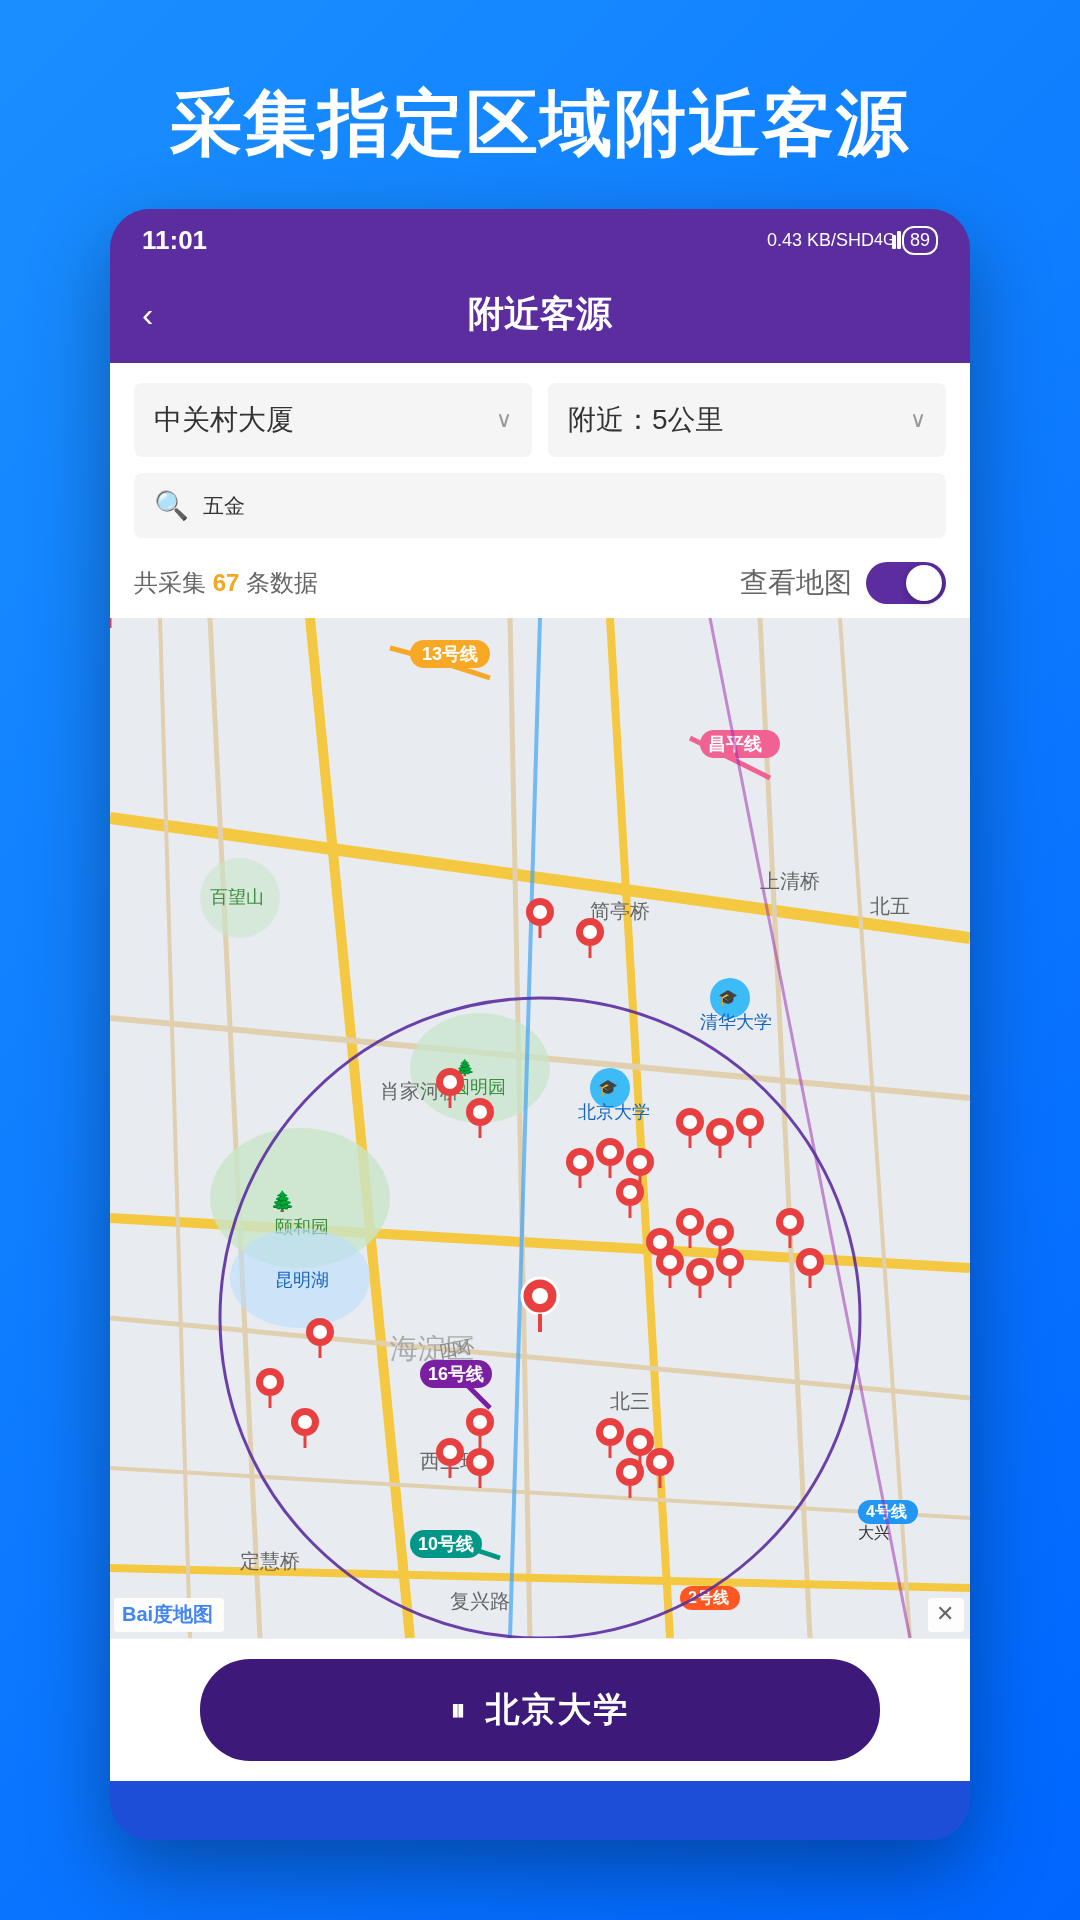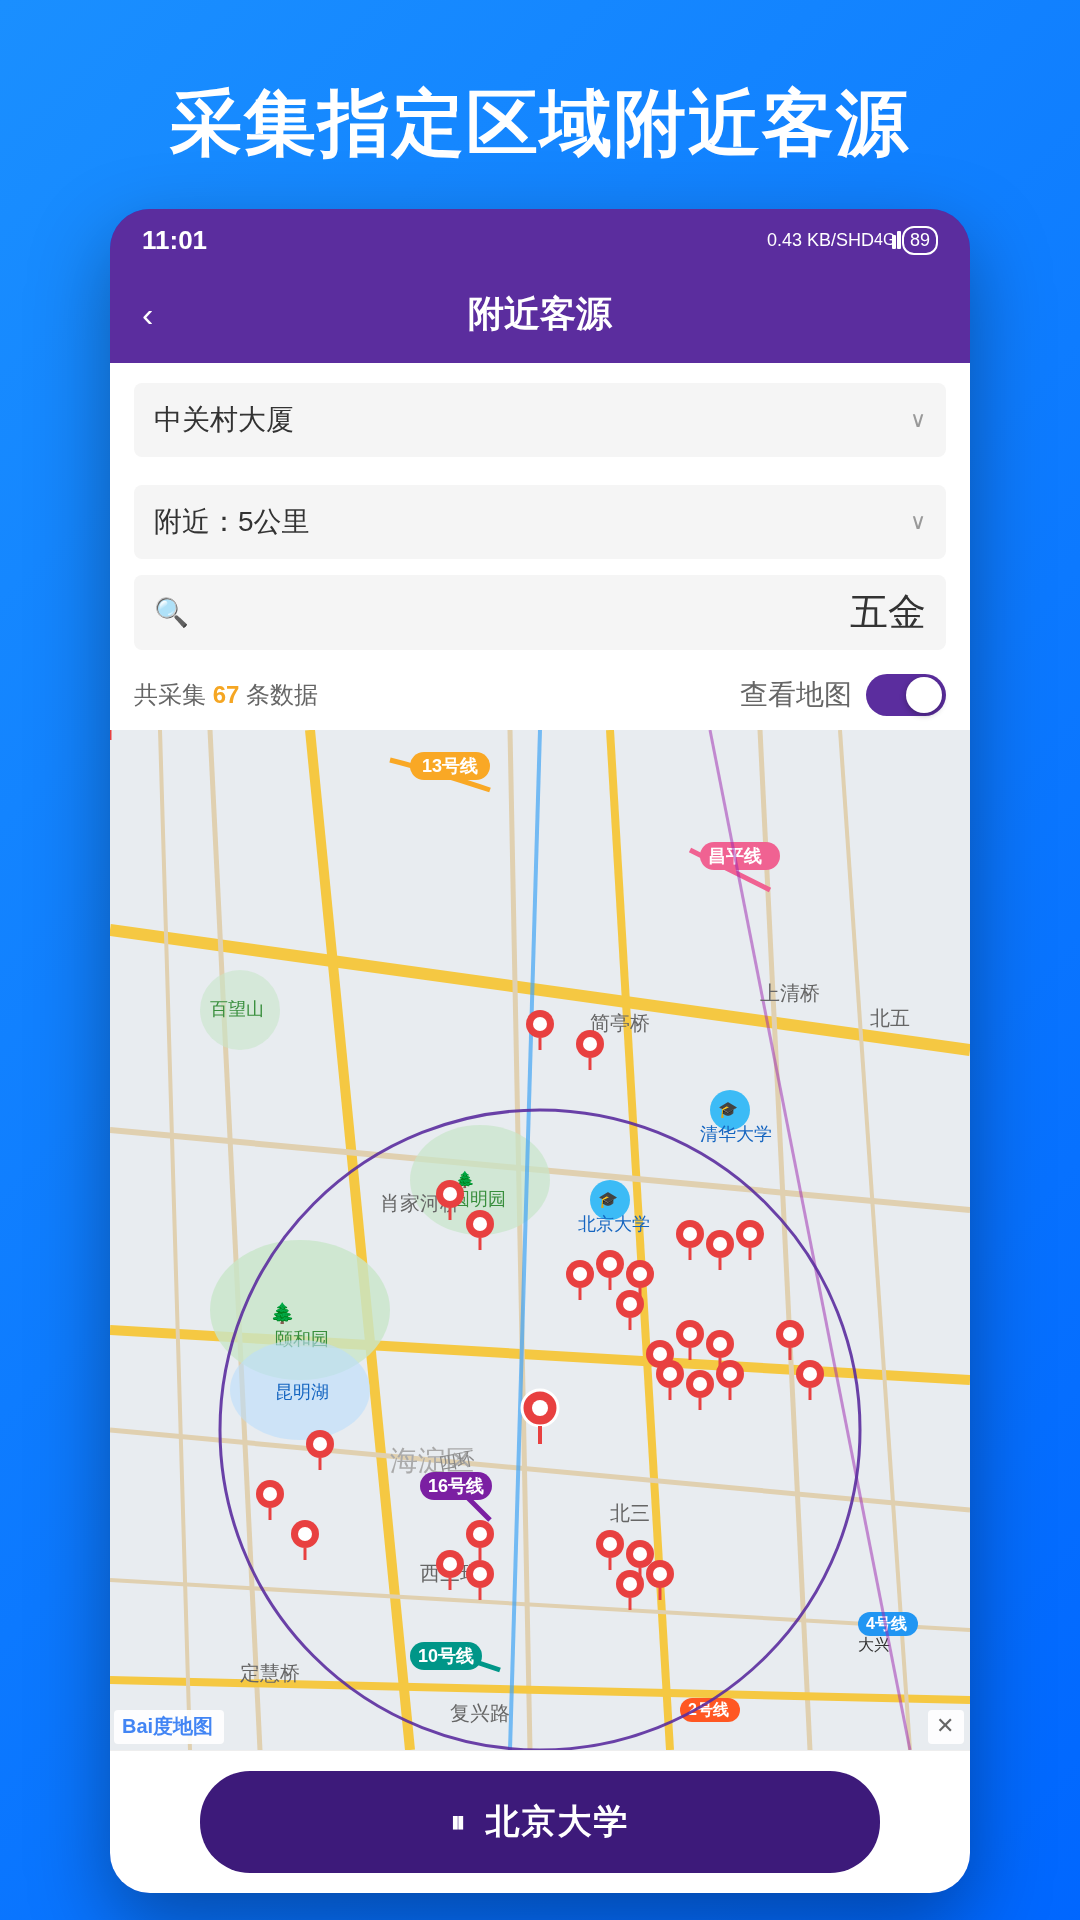--- a/index.html
+++ b/index.html
@@ -73,23 +73,22 @@
     }
 
     
     .controls-area {
       background: white;
       padding: 20px 24px 0;
     }
 
     .dropdown-row {
       display: flex;
-      gap: 28px;
+      gap: 16px;
       margin-bottom: 16px;
-      flex-direction: column;
     }
 
     .dropdown {
       flex: 1;
       background: #f5f5f5;
       border-radius: 8px;
       padding: 18px 20px;
       display: flex;
       align-items: center;
       justify-content: space-between;
@@ -106,25 +105,24 @@
       padding: 16px 20px;
       display: flex;
       align-items: center;
       gap: 14px;
       margin-bottom: 16px;
     }
     .search-icon { color: #aaa; font-size: 28px; }
     .search-input {
       border: none;
       background: transparent;
-      font-size: 38px;
+      font-size: 21px;
       color: #333;
       outline: none;
       flex: 1;
-      text-align: right;
     }
 
     .stats-row {
       display: flex;
       align-items: center;
       justify-content: space-between;
       padding: 8px 0 14px;
       font-size: 24px;
       color: #666;
     }

